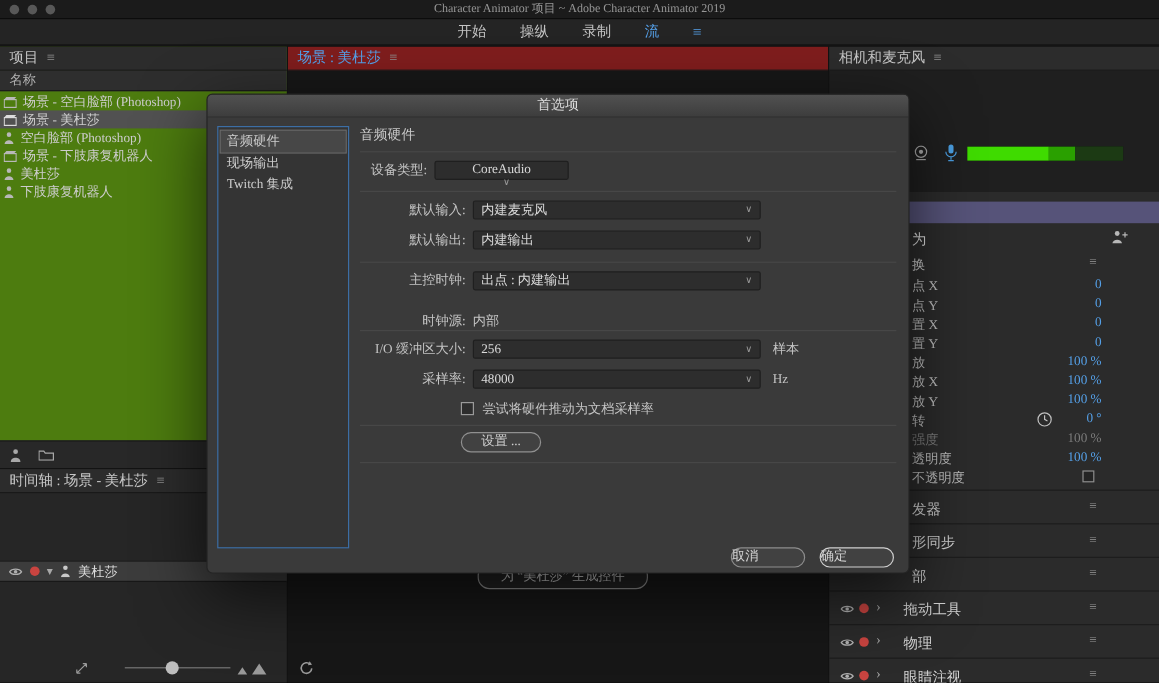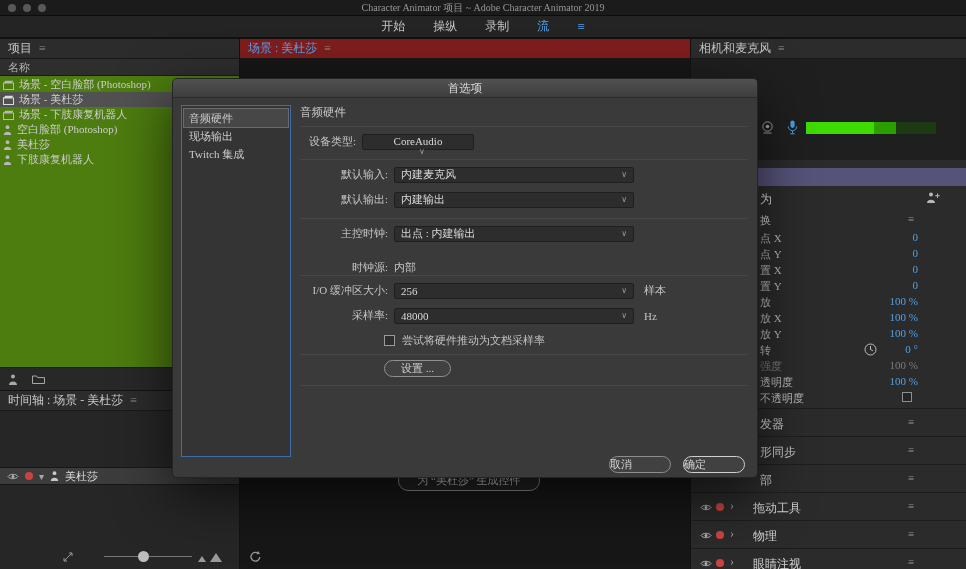--- a/index.html
+++ b/index.html
@@ -175,35 +175,35 @@
         <span>
             <svg width="11" height="10" viewBox="0 0 11 10">
               <rect x="0.5" y="3" width="10" height="6.5" fill="none" stroke="#dcdcdc"></rect>
               <path d="M0.5 3 L2.3 0.8 L10.5 0.8 L8.7 3 Z" fill="#dcdcdc"></path>
             </svg>
           </span>
         <span class="proj-label">场景 - 美杜莎</span>
       </div>
       <div class="proj-item">
         <span>
+            <svg width="9" height="10" viewBox="0 0 9 10">
+              <circle cx="4.5" cy="2.2" r="1.9" fill="#b8b8b8"></circle>
+              <path d="M0.8 10 C0.8 5.8 8.2 5.8 8.2 10 Z" fill="#b8b8b8"></path>
+            </svg>
+          </span>
+        <span class="proj-label">空白脸部 (Photoshop)</span>
+      </div>
+      <div class="proj-item">
+        <span>
             <svg width="11" height="10" viewBox="0 0 11 10">
               <rect x="0.5" y="3" width="10" height="6.5" fill="none" stroke="#b8b8b8"></rect>
               <path d="M0.5 3 L2.3 0.8 L10.5 0.8 L8.7 3 Z" fill="#b8b8b8"></path>
             </svg>
           </span>
         <span class="proj-label">场景 - 下肢康复机器人</span>
-      </div>
-      <div class="proj-item">
-        <span>
-            <svg width="9" height="10" viewBox="0 0 9 10">
-              <circle cx="4.5" cy="2.2" r="1.9" fill="#b8b8b8"></circle>
-              <path d="M0.8 10 C0.8 5.8 8.2 5.8 8.2 10 Z" fill="#b8b8b8"></path>
-            </svg>
-          </span>
-        <span class="proj-label">空白脸部 (Photoshop)</span>
       </div>
       <div class="proj-item">
         <span>
             <svg width="9" height="10" viewBox="0 0 9 10">
               <circle cx="4.5" cy="2.2" r="1.9" fill="#b8b8b8"></circle>
               <path d="M0.8 10 C0.8 5.8 8.2 5.8 8.2 10 Z" fill="#b8b8b8"></path>
             </svg>
           </span>
         <span class="proj-label">美杜莎</span>
       </div>

